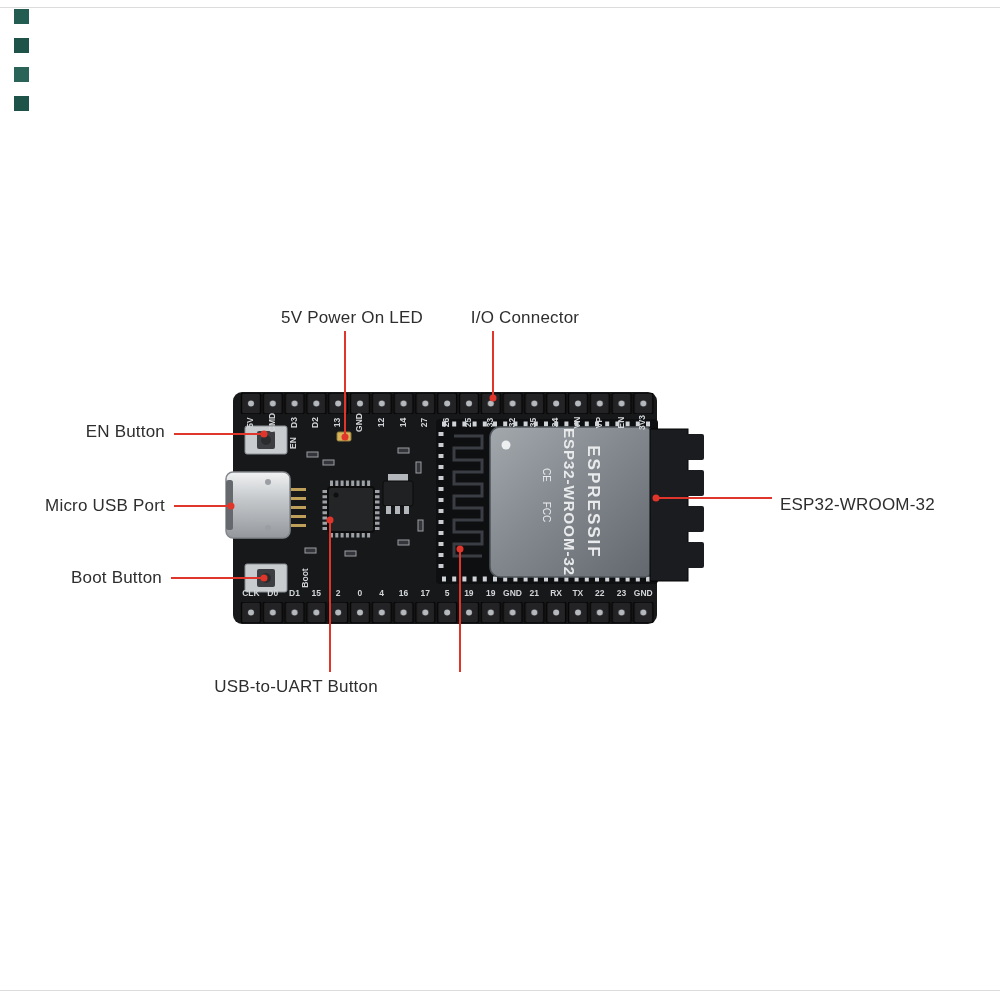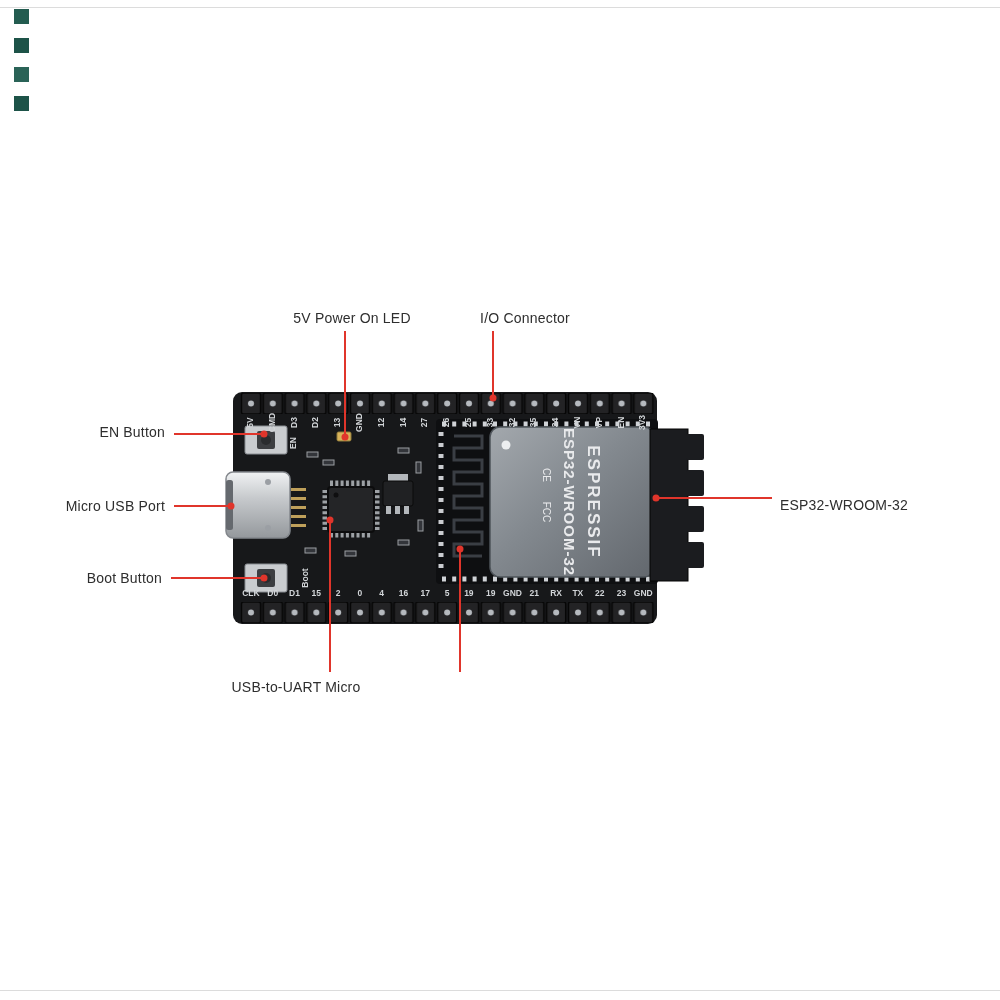--- a/index.html
+++ b/index.html
@@ -1,21 +1,21 @@
 <!DOCTYPE html>
 <html><head>
 <meta charset="utf-8">
 <style>
   html,body{margin:0;padding:0;background:#fff;}
   .canvas{position:relative;width:1000px;height:1000px;background:#fff;overflow:hidden;
           font-family:"Liberation Sans",sans-serif;}
   .page-line{position:absolute;left:0;width:100%;height:1px;background:#dcdcdc;}
   .thumb{position:absolute;left:14px;width:15px;height:15px;background:#235c50;}
   .board-svg{position:absolute;left:0;top:0;}
-  .label{position:absolute;font-size:14px;color:#2e2e2e;white-space:nowrap;letter-spacing:.2px;}
+  .label{position:absolute;font-size:17px;color:#2e2e2e;white-space:nowrap;letter-spacing:.2px;}
   .pin-row{position:absolute;display:flex;left:240px;width:414px;}
   .pin-row.top{top:414px;height:17px;}
   .pin-row.bottom{top:586px;height:15px;}
   .pin-label{flex:1;font-size:8.5px;font-weight:bold;color:#d2d5d8;text-align:center;overflow:visible;}
   .pin-row.top .pin-label{line-height:17px;transform:rotate(-90deg);}
   .pin-row.bottom .pin-label{line-height:15px;text-align:center;}
 </style>
 </head>
 <body>
 
@@ -199,15 +199,15 @@
       <span class="pin-label">23</span>
       <span class="pin-label">GND</span>
     </div>
 
   <div class="label" style="left:352px;top:318px;transform:translate(-50%,-50%);">5V Power On LED</div>
   <div class="label" style="left:510px;top:318px;transform:translate(-50%,-50%);margin-left:15px;">I/O Connector</div>
   <div class="label" style="right:835px;top:432px;transform:translateY(-50%);text-align:right;">EN Button</div>
   <div class="label" style="right:835px;top:506px;transform:translateY(-50%);text-align:left;">Micro USB Port</div>
   <div class="label" style="right:838px;top:578px;transform:translateY(-50%);text-align:right;">Boot Button</div>
   <div class="label" style="left:780px;top:505px;transform:translateY(-50%);">ESP32-WROOM-32</div>
-  <div class="label" style="left:296px;top:687px;transform:translate(-50%,-50%);">USB-to-UART Micro</div>
+  <div class="label" style="left:296px;top:687px;transform:translate(-50%,-50%);">USB-to-UART Button</div>
 
 </div>
 
 </body></html>

